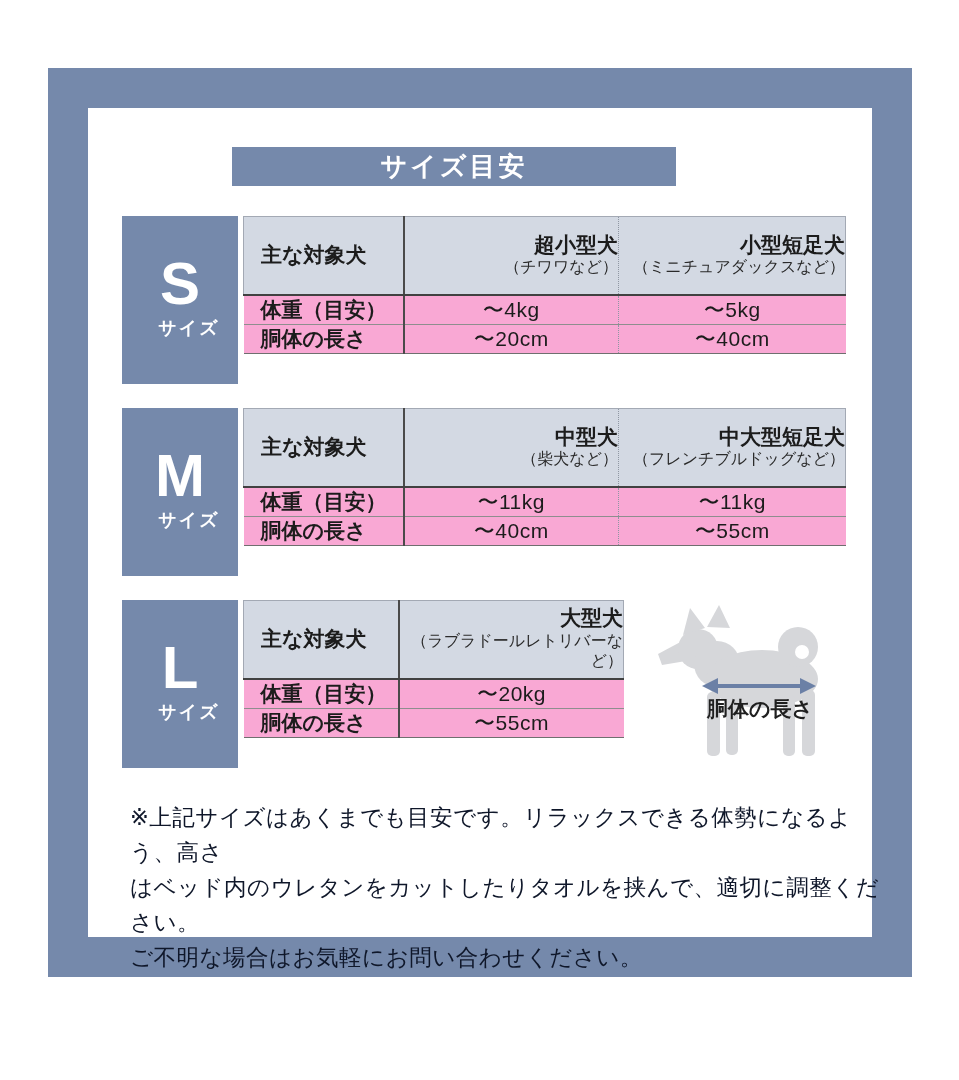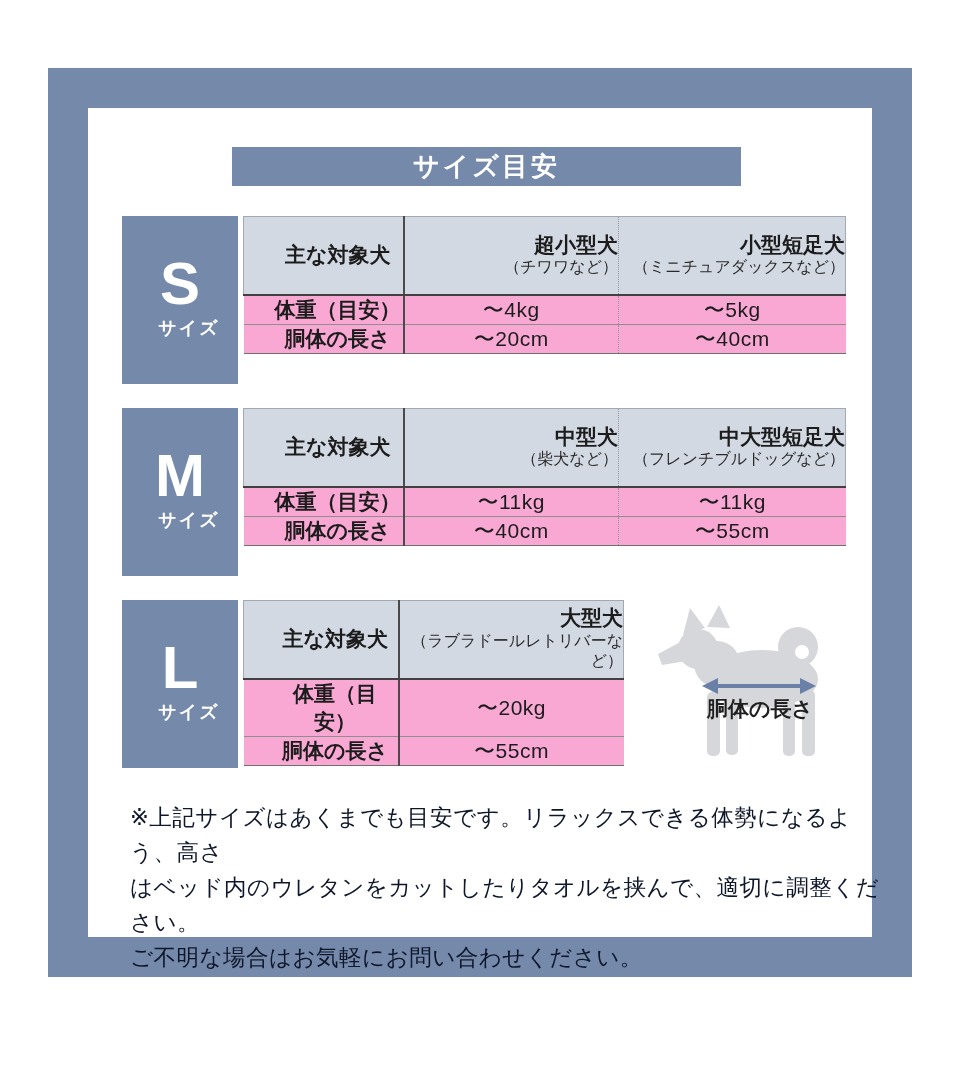--- a/index.html
+++ b/index.html
@@ -18,21 +18,21 @@
     position: absolute;
     left: 48px; top: 68px;
     width: 864px; height: 909px;
     border: 40px solid #7589ab;
     background: #ffffff;
   }
 
   .title-band {
     position: absolute;
     left: 232px; top: 147px;
-    width: 509px; height: 39px;
+    width: 444px; height: 39px;
     background: #7589ab;
     color: #ffffff;
     font-size: 26px;
     font-weight: bold;
     letter-spacing: 3px;
     display: flex;
     align-items: center;
     justify-content: center;
   }
 
@@ -97,22 +97,22 @@
   }
   table.size-table tbody tr.row-weight td { border-bottom: 1px solid #8e8e8e; }
   table.size-table tbody tr.row-length td { border-bottom: 1px solid #6f6f6f; }
 
   td.divider-solid  { border-left: 2px solid #4a4a4a; }
   td.divider-dotted { border-left: 1px dotted #8f97a3; }
 
   .row-label {
     font-weight: bold;
     font-size: 21px;
-    text-align: center;
-    padding-left: 29px;
+    text-align: left;
+    padding-left: 17px;
   }
   .dog-type-cell { text-align: right; }
   .dog-type {
     font-weight: bold;
     font-size: 21px;
     line-height: 1.15;
   }
   .dog-example {
     font-size: 16px;
     color: #2a2a2a;

